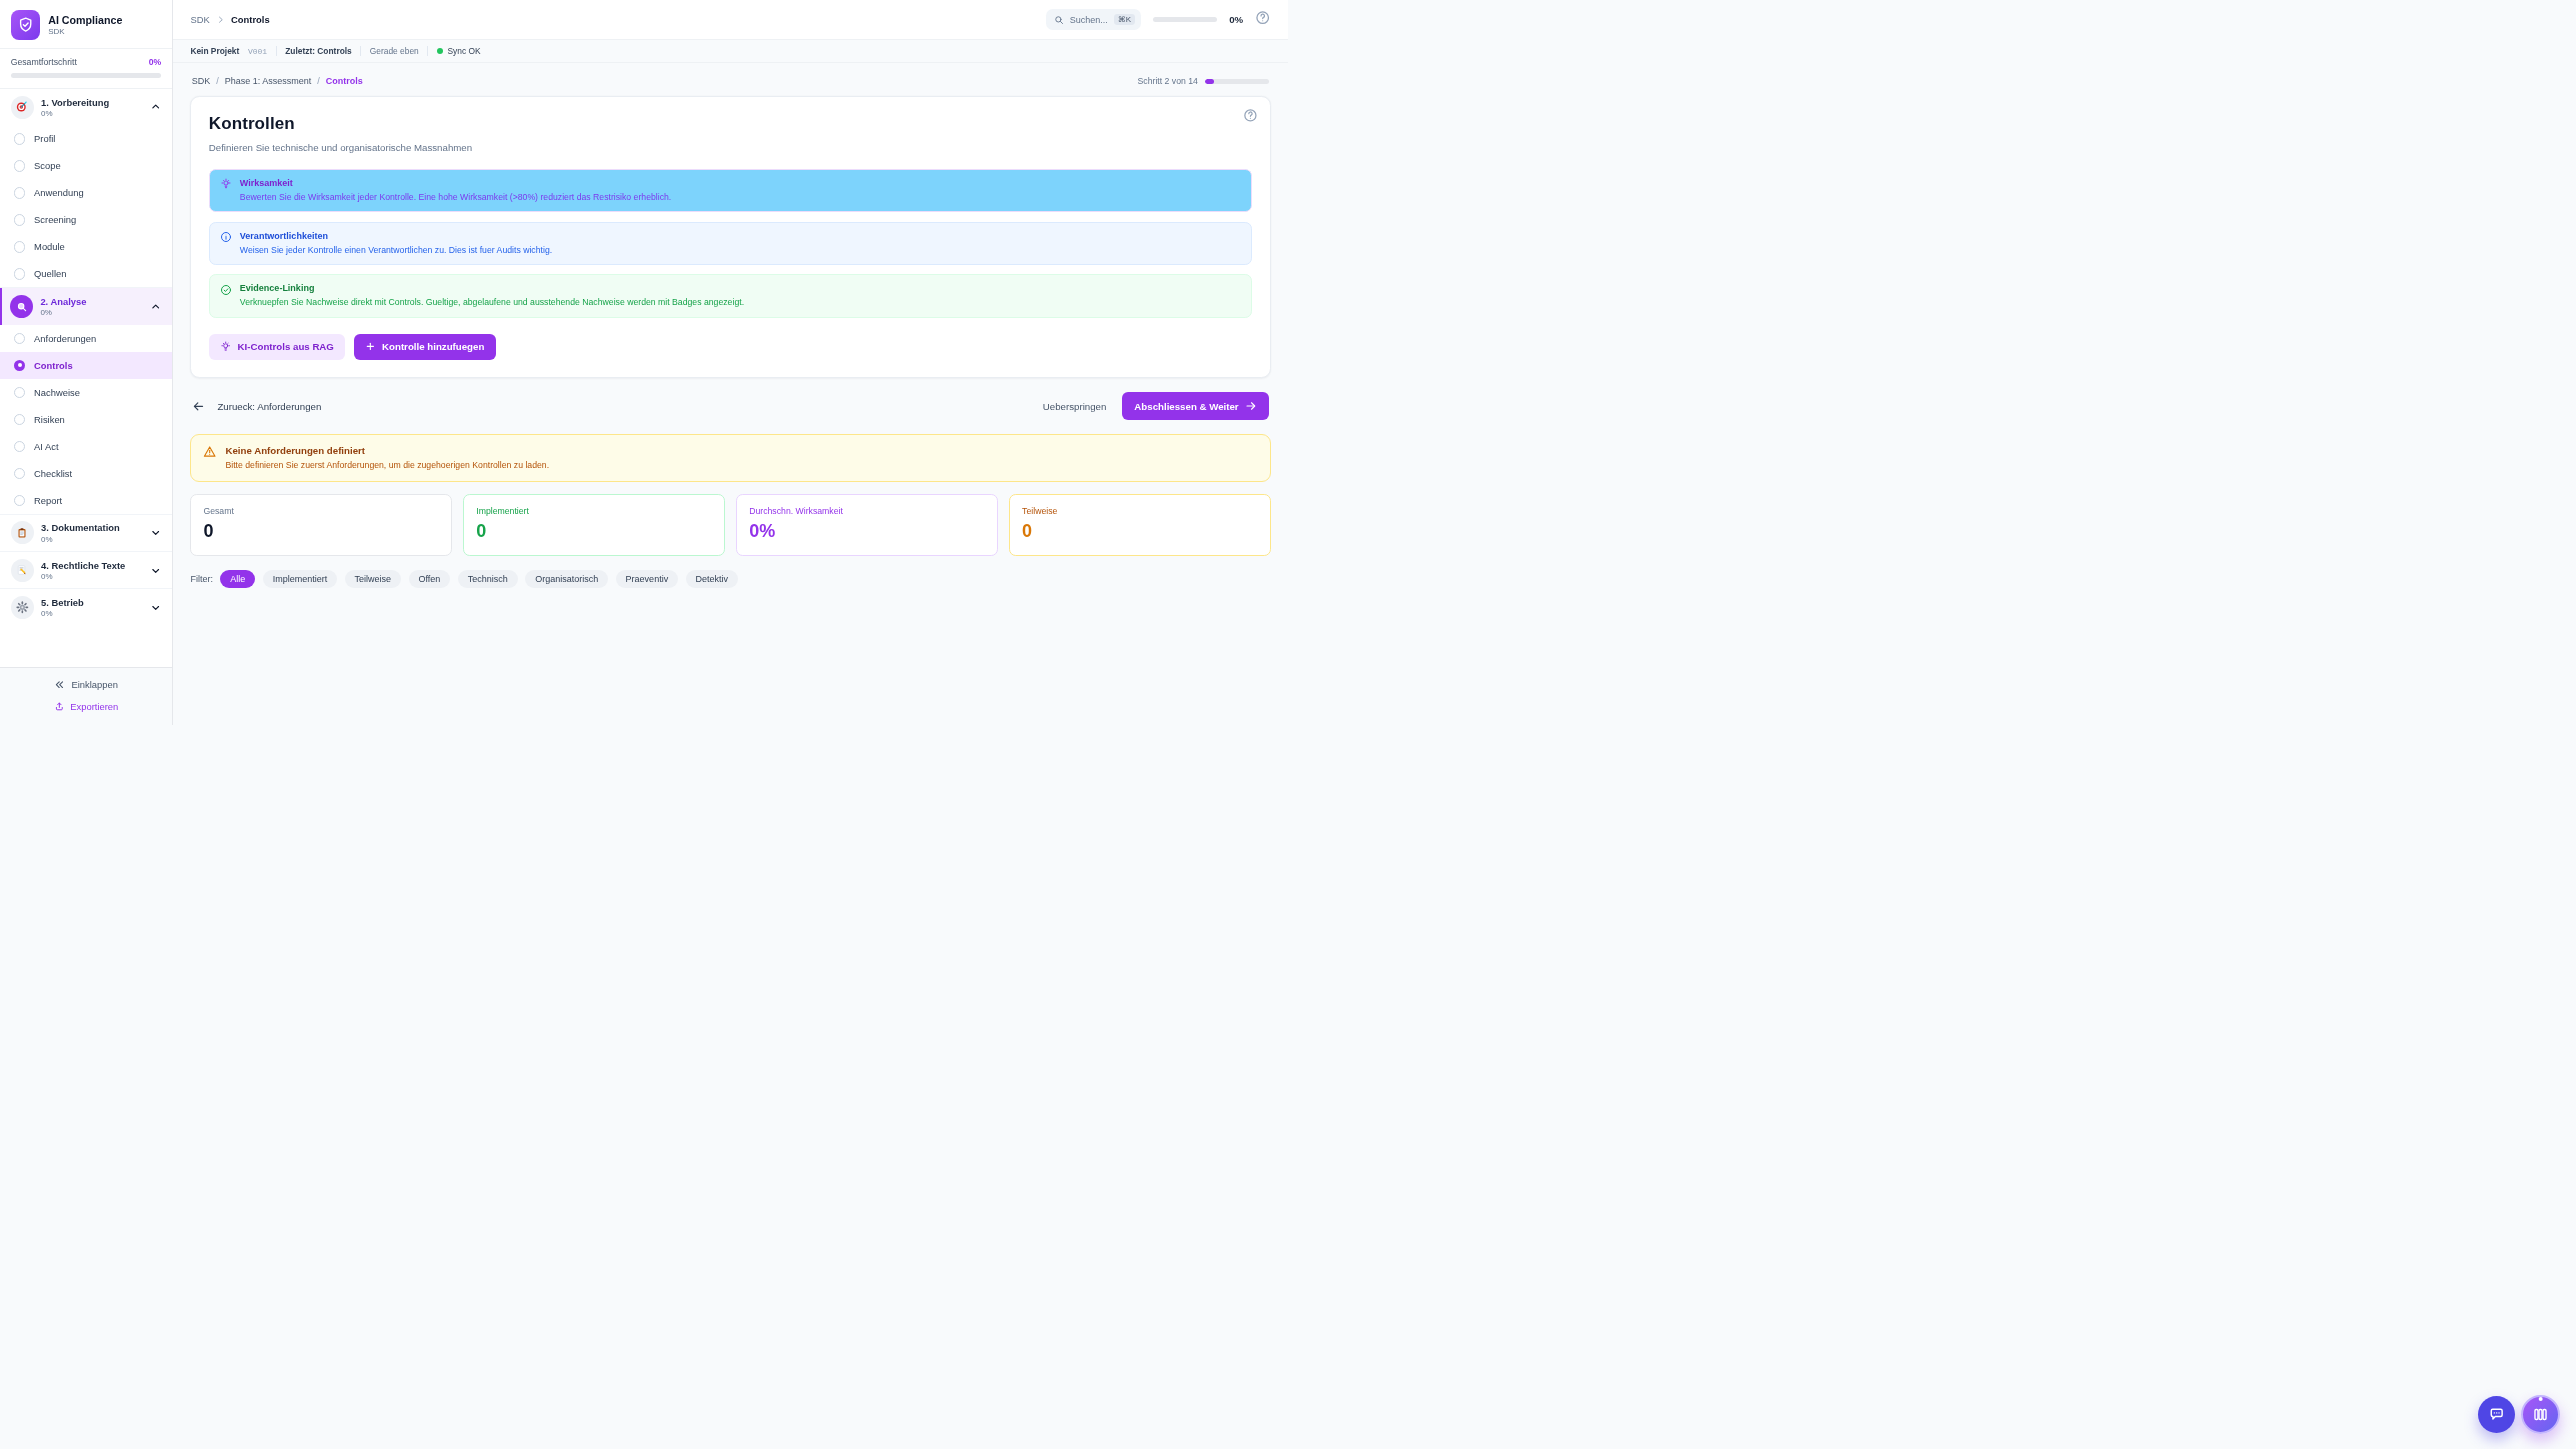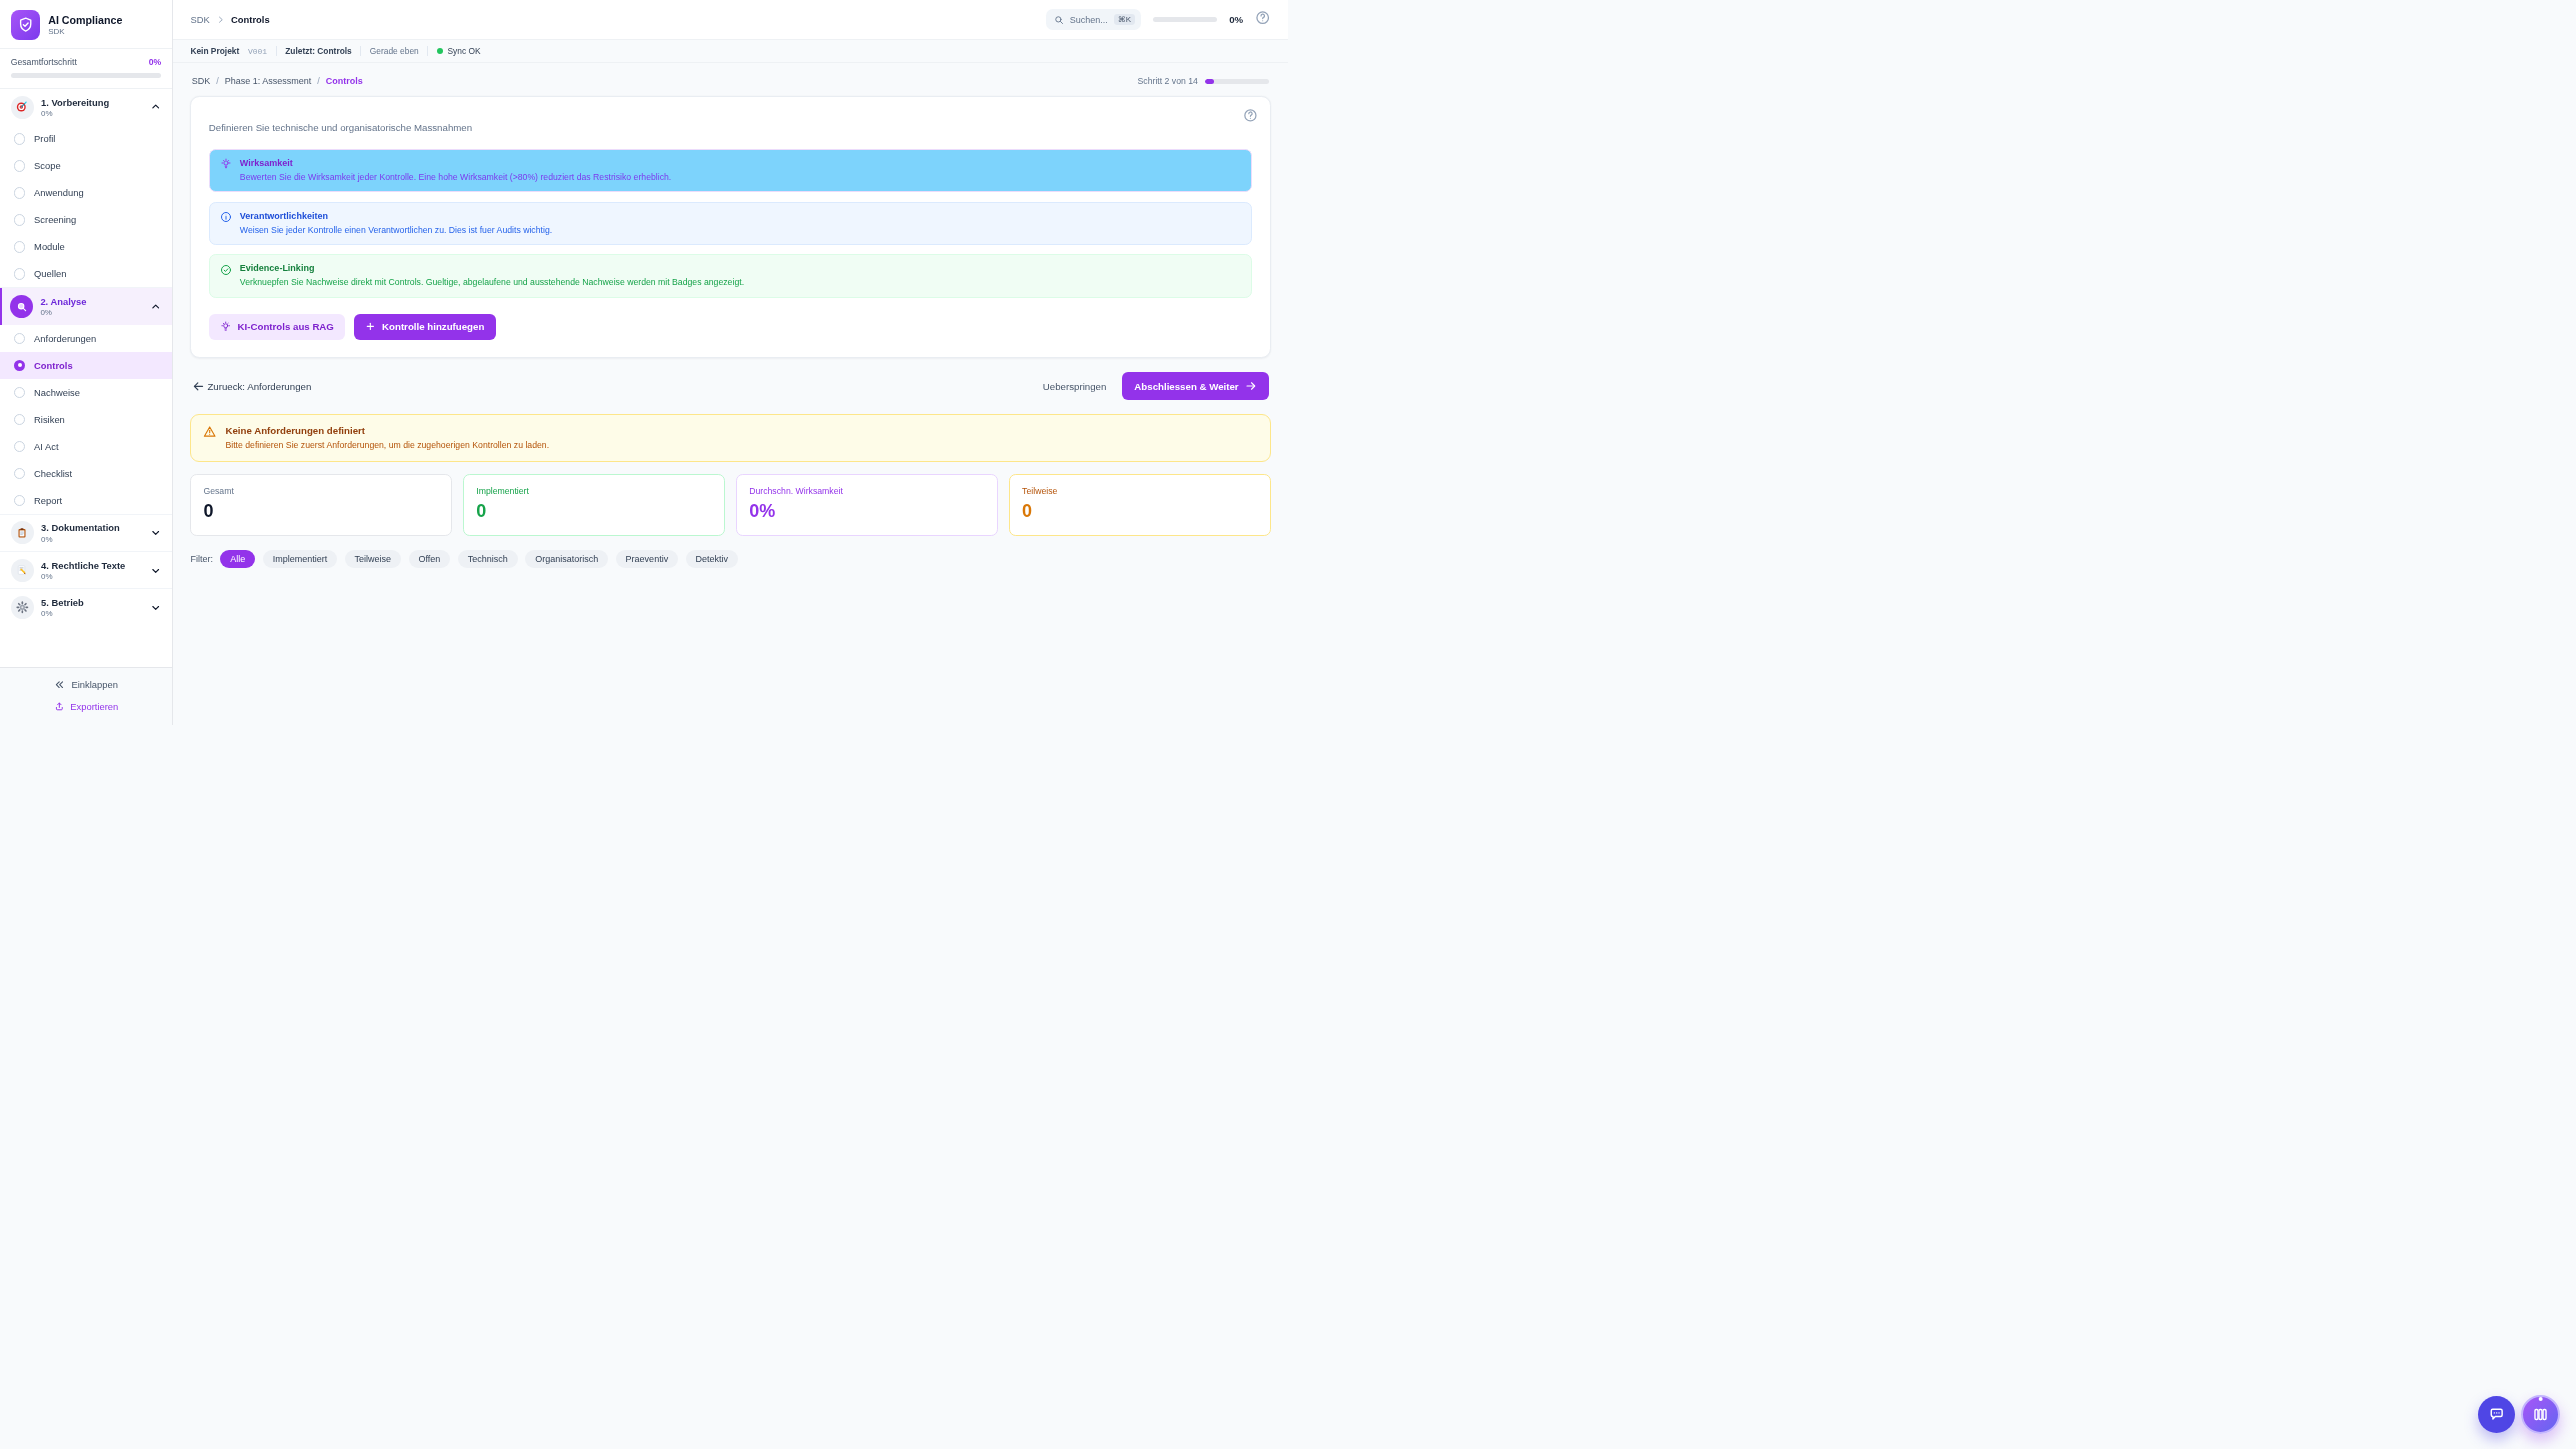--- a/index.html
+++ b/index.html
@@ -111,21 +111,21 @@
   .infobox.green { background:#f0fdf4; border:0.7px solid #dcfce7; }
   .infobox.green .ib-title { color:#15803d; } .infobox.green .ib-text { color:#16a34a; }
 
   .actions { display:flex; gap:8.7px; margin-top:16px; }
   .btn { display:flex; align-items:center; gap:6px; font-family:inherit; font-size:9.7px;
          font-weight:600; border:none; border-radius:6px; padding:7.4px 11.4px; cursor:pointer; }
   .btn-ai { background:#f3e8ff; color:#7e22ce; }
   .btn-add { background:#9333ea; color:#fff; }
 
   .navrow { display:flex; align-items:center; margin:14px 1.3px; }
-  .back-link { display:flex; align-items:center; gap:3px; font-size:9.7px; color:#334155;
+  .back-link { display:flex; align-items:center; gap:13px; font-size:9.7px; color:#334155;
                background:none; border:none; cursor:pointer; font-family:inherit; }
   .nav-right { margin-left:auto; display:flex; align-items:center; gap:16px; }
   .skip-link { font-size:9.7px; color:#475569; background:none; border:none; cursor:pointer; font-family:inherit; }
   .btn-next { background:#9333ea; color:#fff; border-radius:6px; padding:8px 12px;
               display:flex; align-items:center; gap:6.7px; font-size:9.7px; font-weight:600;
               border:none; cursor:pointer; font-family:inherit; }
 
   .warnbox { background:#fefce8; border:0.7px solid #fde68a; border-radius:9px;
              padding:9.4px 12px 10.7px; display:flex; gap:8.7px; align-items:flex-start; }
   .wb-title { font-size:9.7px; font-weight:700; color:#92400e; }
@@ -457,20 +457,21 @@
       </div>
 
       <section class="card">
         <button class="card-help">
           <svg width="14.8" height="14.8" viewBox="0 0 24 24" fill="none" stroke="#94a3b8" stroke-width="2" stroke-linecap="round">
             <circle cx="12" cy="12" r="9"></circle>
               <path d="M9.4 9.2a2.7 2.7 0 1 1 3.9 2.4c-.8.4-1.3 1-1.3 1.8"></path>
               <circle cx="12" cy="16.8" r="0.9" fill="#94a3b8" stroke="none"></circle>
           </svg>
         </button>
+        <h1 class="h1">Kontrollen</h1>
         <div class="subtitle">Definieren Sie technische und organisatorische Massnahmen</div>
 
         <div class="infobox purple first">
           <span class="ib-icon">
             <svg width="12" height="12" viewBox="0 0 24 24" fill="none" stroke="#9333ea" stroke-width="1.9" stroke-linecap="round">
               <circle cx="12" cy="10" r="4.2"></circle>
                 <path d="M10.3 16.5h3.4M10.8 19.3h2.4"></path>
               <line x1="12" y1="2.2" x2="12" y2="3.4"></line>
                 <line x1="5.2" y1="10" x2="4" y2="10"></line>
                 <line x1="20" y1="10" x2="18.8" y2="10"></line>

